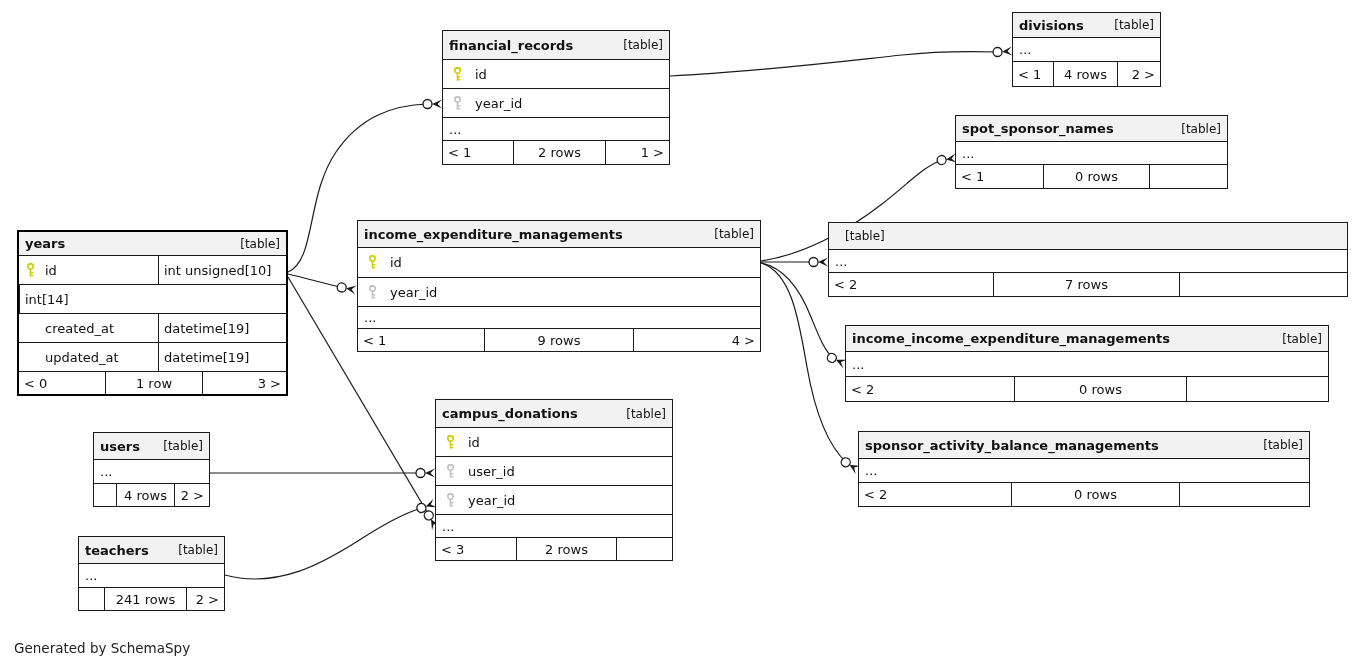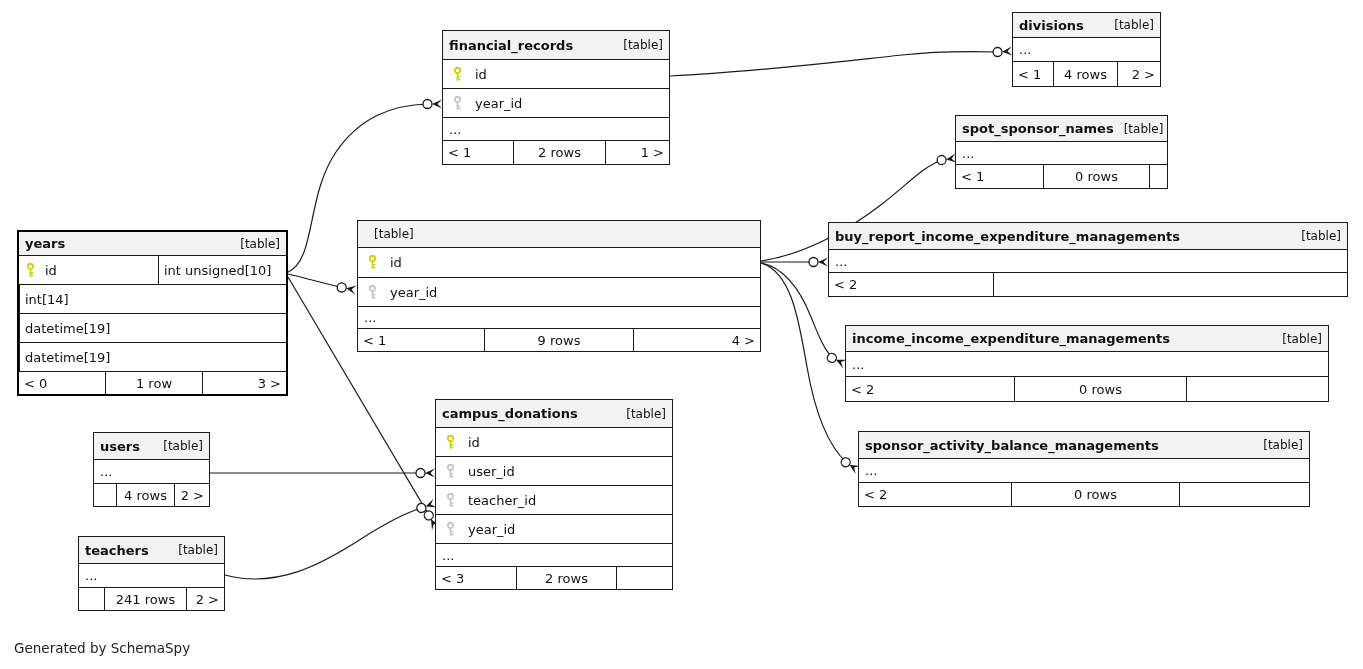--- a/index.html
+++ b/index.html
@@ -125,23 +125,31 @@
             </svg>
         </span>
         <span class="cn">id</span>
       </div>
       <div class="ct">int unsigned[10]</div>
     </div>
     <div class="row" style="height:29px">
       <div class="ct">int[14]</div>
     </div>
     <div class="row" style="height:29px">
+      <div class="nmcol">
+          <span class="keyspot sm"></span>
+        <span class="cn">created_at</span>
+        </div>
       <div class="ct">datetime[19]</div>
     </div>
     <div class="row" style="height:29px">
+      <div class="nmcol">
+          <span class="keyspot sm"></span>
+        <span class="cn">updated_at</span>
+        </div>
       <div class="ct">datetime[19]</div>
     </div>
     <div class="ftr" style="height:22px">
       <span class="fc" style="flex:0 0 86px">&lt; 0</span>
       <span class="fc c" style="flex:0 0 97px">1 row</span>
       <span class="fc r">3 &gt;</span>
     </div>
   </div>
 
   <div class="tbl" style="left:442px;top:30px;width:228px;">
@@ -189,37 +197,38 @@
     <div class="row ell" style="height:24px">
         <span>...</span>
       </div>
     <div class="ftr" style="height:24px">
       <span class="fc" style="flex:0 0 40px">&lt; 1</span>
       <span class="fc c" style="flex:0 0 64px">4 rows</span>
       <span class="fc r">2 &gt;</span>
     </div>
   </div>
 
-  <div class="tbl" style="left:955px;top:115px;width:213px;">
+  <div class="tbl" style="left:955px;top:115px;width:273px;">
     <div class="hdr" style="height:26px">
       <span class="nm">spot_sponsor_names</span>
       <span class="tag">[table]</span>
     </div>
     <div class="row ell" style="height:23px">
         <span>...</span>
       </div>
     <div class="ftr" style="height:23px">
       <span class="fc" style="flex:0 0 87px">&lt; 1</span>
       <span class="fc c" style="flex:0 0 106px">0 rows</span>
       <span class="fc r"></span>
     </div>
   </div>
 
   <div class="tbl" style="left:357px;top:220px;width:404px;">
     <div class="hdr" style="height:27px">
+      <span class="nm">income_expenditure_managements</span>
       <span class="tag">[table]</span>
     </div>
     <div class="row" style="height:30px">
       <span class="keyspot">
         <svg width="9" height="15" viewBox="0 0 9 15">
             <circle cx="4.5" cy="3.5" r="2.7" fill="none" stroke="#cfcf00" stroke-width="1.7"></circle>
             <line x1="4.5" y1="6.2" x2="4.5" y2="13.6" stroke="#cfcf00" stroke-width="1.7"></line>
             <line x1="4.5" y1="9.8" x2="7.4" y2="9.8" stroke="#cfcf00" stroke-width="1.4"></line>
             <line x1="4.5" y1="12.6" x2="7.4" y2="12.6" stroke="#cfcf00" stroke-width="1.4"></line>
           </svg>
@@ -242,28 +251,28 @@
       </div>
     <div class="ftr" style="height:22px">
       <span class="fc" style="flex:0 0 126px">&lt; 1</span>
       <span class="fc c" style="flex:0 0 149px">9 rows</span>
       <span class="fc r">4 &gt;</span>
     </div>
   </div>
 
   <div class="tbl" style="left:828px;top:222px;width:520px;">
     <div class="hdr" style="height:27px">
-      <span class="nm">buy_report_income_expenditure_managements</span>
       <span class="tag">[table]</span>
     </div>
     <div class="row ell" style="height:23px">
         <span>...</span>
       </div>
     <div class="ftr" style="height:23px">
       <span class="fc" style="flex:0 0 164px">&lt; 2</span>
+      <span class="fc c" style="flex:0 0 186px">7 rows</span>
       <span class="fc r"></span>
     </div>
   </div>
 
   <div class="tbl" style="left:845px;top:325px;width:484px;text-align:center;">
     <div class="hdr" style="height:26px">
       <span class="nm">income_income_expenditure_managements</span>
       <span class="tag">[table]</span>
     </div>
     <div class="row ell" style="height:25px">
@@ -320,31 +329,20 @@
     </div>
     <div class="row" style="height:29px">
       <span class="keyspot">
         <svg width="9" height="15" viewBox="0 0 9 15">
             <circle cx="4.5" cy="3.5" r="2.7" fill="none" stroke="#c4c4c4" stroke-width="1.7"></circle>
             <line x1="4.5" y1="6.2" x2="4.5" y2="13.6" stroke="#c4c4c4" stroke-width="1.7"></line>
             <line x1="4.5" y1="9.8" x2="7.4" y2="9.8" stroke="#c4c4c4" stroke-width="1.4"></line>
             <line x1="4.5" y1="12.6" x2="7.4" y2="12.6" stroke="#c4c4c4" stroke-width="1.4"></line>
           </svg>
       </span>
-      <span class="cn">teacher_id</span>
-    </div>
-    <div class="row" style="height:29px">
-      <span class="keyspot">
-        <svg width="9" height="15" viewBox="0 0 9 15">
-            <circle cx="4.5" cy="3.5" r="2.7" fill="none" stroke="#c4c4c4" stroke-width="1.7"></circle>
-            <line x1="4.5" y1="6.2" x2="4.5" y2="13.6" stroke="#c4c4c4" stroke-width="1.7"></line>
-            <line x1="4.5" y1="9.8" x2="7.4" y2="9.8" stroke="#c4c4c4" stroke-width="1.4"></line>
-            <line x1="4.5" y1="12.6" x2="7.4" y2="12.6" stroke="#c4c4c4" stroke-width="1.4"></line>
-          </svg>
-      </span>
       <span class="cn">year_id</span>
     </div>
     <div class="row ell" style="height:23px">
         <span>...</span>
       </div>
     <div class="ftr" style="height:22px">
       <span class="fc" style="flex:0 0 80px">&lt; 3</span>
       <span class="fc c" style="flex:0 0 100px">2 rows</span>
       <span class="fc r"></span>
     </div>

